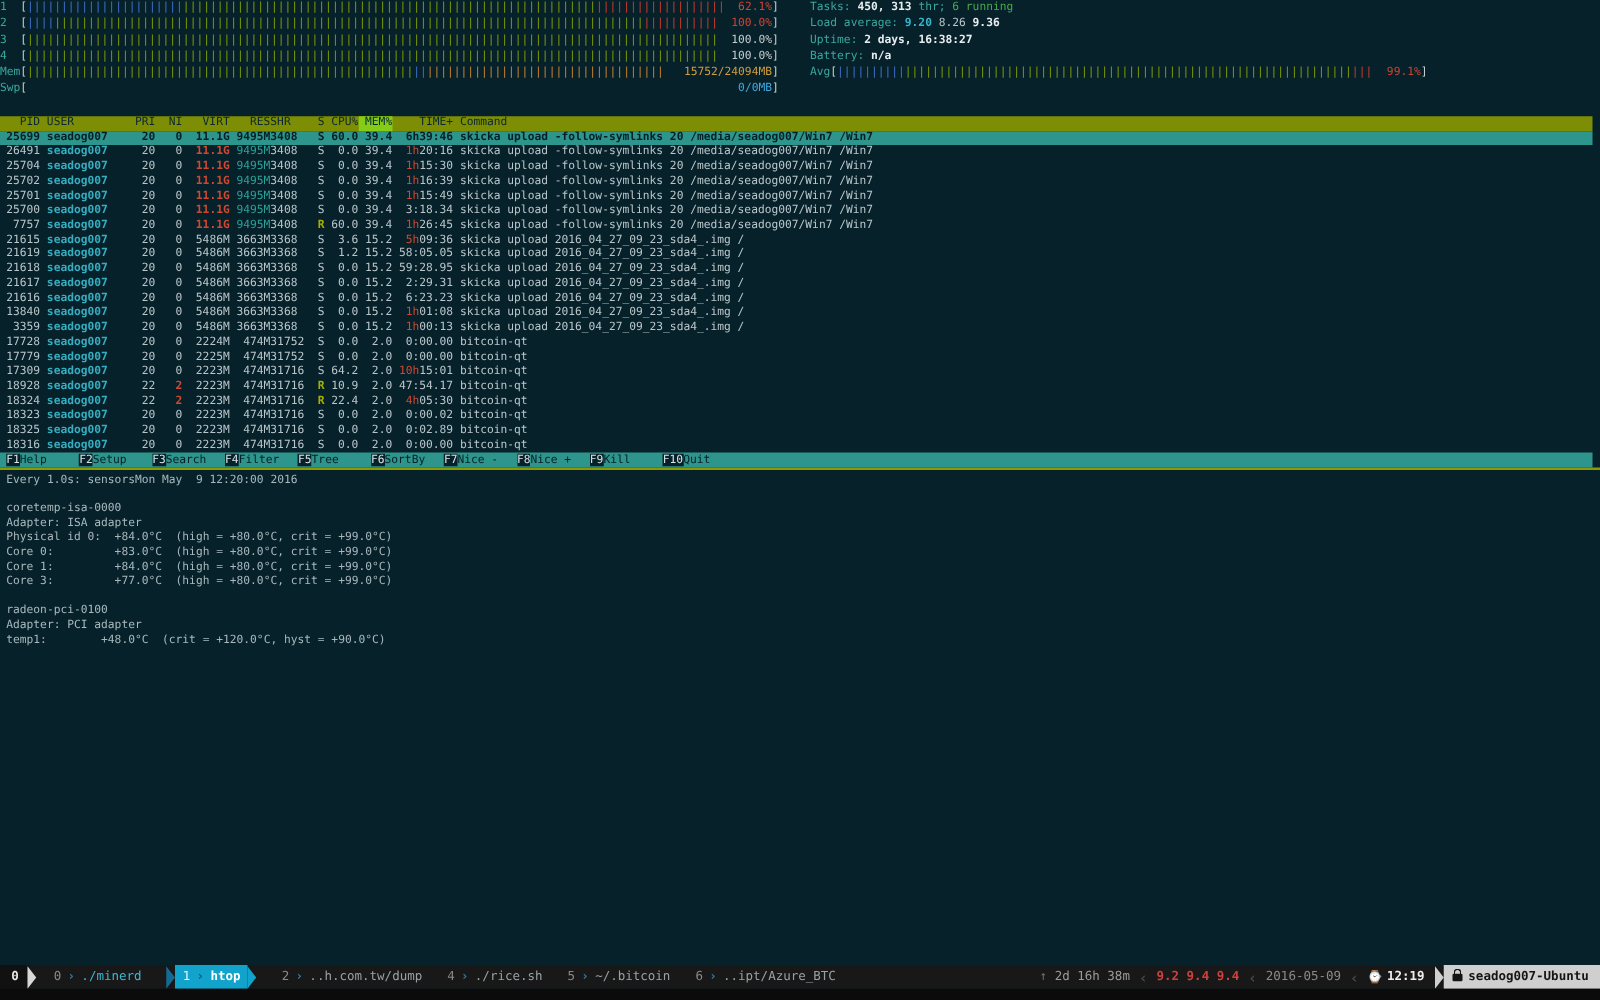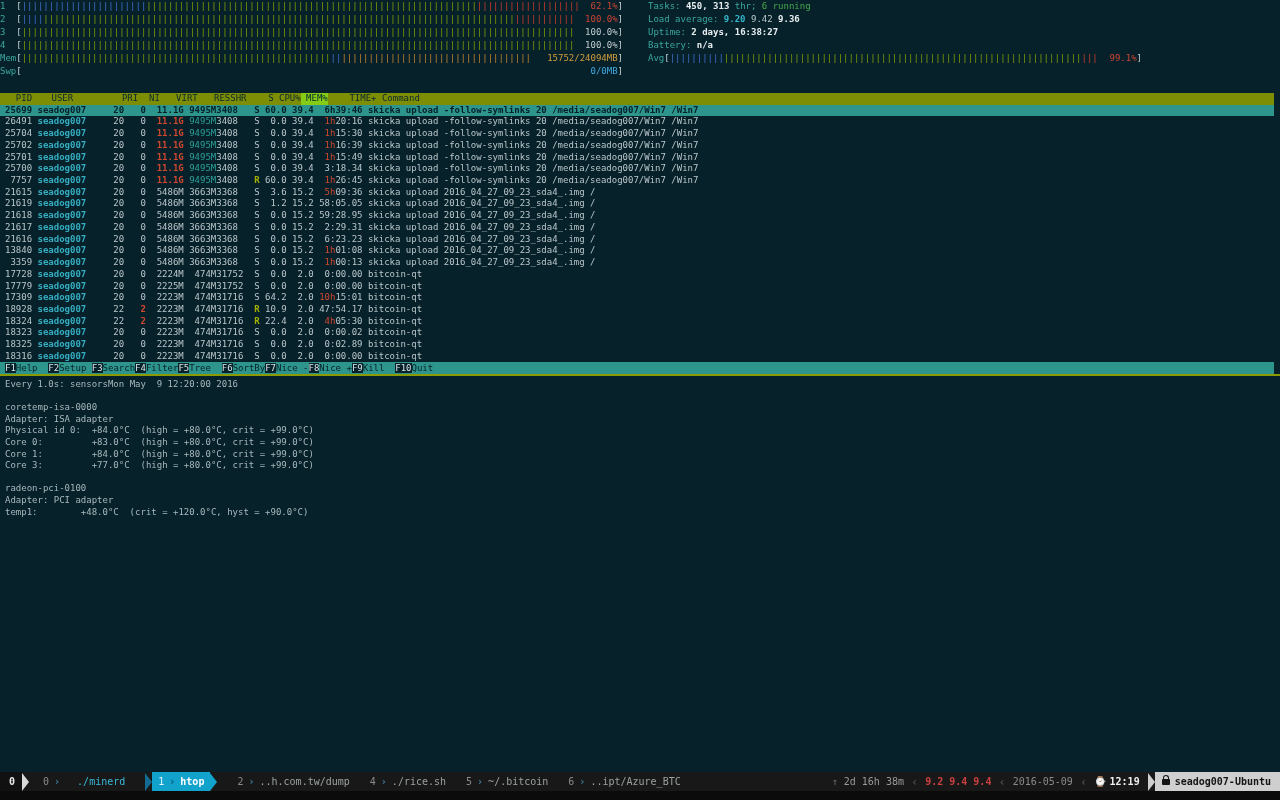--- a/index.html
+++ b/index.html
@@ -28,39 +28,39 @@
   .ptable{position:absolute;top:93px;left:0;right:6px;}
   .thead{display:flex;height:11.72px;line-height:11.72px;background:#7e8e04;color:#0a2830;
          padding-left:5px;white-space:pre;}
   .thead .sort-col{background:#84cc16;}
   .prow{display:flex;height:11.72px;line-height:11.72px;padding-left:5px;white-space:pre;}
   .prow span{white-space:pre;}
   .prow.selected{background:#2e958c;}
   .prow.selected span{color:#052028 !important;font-weight:bold;}
   .c-pid{width:5ch;text-align:right;}
   .c-user{width:12ch;padding-left:1ch;text-align:left;color:#35aec0;font-weight:bold;}
-  .thead .c-user{color:#0a2830;font-weight:normal;margin-left:14px;}
+  .thead .c-user{color:#0a2830;font-weight:normal;}
   .c-pri{width:4ch;text-align:right;}
   .c-ni{width:4ch;text-align:right;}
   .c-virt{width:7ch;text-align:right;}
   .c-res{width:6ch;text-align:right;}
   .c-shr{width:6ch;text-align:left;}
   .c-s{width:2ch;text-align:right;}
   .c-cpu{width:5ch;text-align:right;}
   .c-mem{width:5ch;text-align:right;}
   .c-time{width:9ch;text-align:right;}
   .c-cmd{flex:1;padding-left:1ch;text-align:left;overflow:hidden;}
   .hot{color:#d0482f;font-weight:bold;}
   .res-hot{color:#2aa198;}
   .s-run{color:#a3b000;font-weight:bold;}
   .time-pre{color:#d0482f;}
 
   
   .fnbar{position:absolute;top:362px;left:0;right:6px;height:12px;line-height:12px;
-         background:#2e958c;white-space:pre;padding-left:5px;display:flex;}
+         background:#2e958c;white-space:pre;padding-left:5px;display:flex;gap:15px;}
   .fk{color:#d8e4e4;background:#07212b;white-space:pre;}
   .fl{color:#052028;white-space:pre;}
 
   
   .pane-divider{position:absolute;top:374px;left:0;width:1280px;height:2px;background:#8a9a00;}
 
   
   .watch-pane{position:absolute;top:379px;left:5px;right:7px;color:#a8b8bc;}
   .watch-header{display:flex;height:11.6px;line-height:11.6px;white-space:pre;}
   .wline{height:11.6px;line-height:11.6px;white-space:pre;}
@@ -71,21 +71,21 @@
   .below-strip{position:absolute;left:0;top:791px;width:1280px;height:9px;background:#0b0b0b;}
   .sb-session{background:#111111;color:#e8e8e8;font-weight:bold;height:19px;line-height:19px;
               padding:0 7px 0 9px;}
   .tri{width:0;height:0;border-top:9.5px solid transparent;border-bottom:9.5px solid transparent;}
   .tri-badge{border-left:7px solid #d8d8d8;}
   .sb-windows{display:flex;align-items:center;gap:20px;margin-left:14px;}
   .win{display:flex;align-items:center;gap:5px;height:19px;}
   .wnum{color:#8a8a8a;}
   .wsep{color:#3d7c99;font-weight:bold;}
   .wname{color:#9aa0a0;}
-  .win.activity .wname{color:#3ab8d8;margin-left:12px;}
+  .win.activity .wname{color:#3ab8d8;}
   .awrap{display:flex;align-items:center;height:19px;}
   .tri-aw-pre{border-left:7px solid #136a92;}
   .aw{background:#12a3cc;height:19px;display:flex;align-items:center;gap:5px;padding:0 6px;}
   .aw .awnum{color:#e8f6fb;}
   .aw .awsep{color:#0a5575;font-weight:bold;}
   .aw .awname{color:#ffffff;font-weight:bold;}
   .tri-aw-post{border-left:7px solid #12a3cc;}
   .sb-right{margin-left:auto;display:flex;align-items:center;height:19px;}
   .rt-up{color:#9a9a9a;white-space:pre;}
   .arrow-up{color:#6f6f6f;}
@@ -111,21 +111,21 @@
       <div class="meter"><span class="mlabel">1</span><span class="brk">[</span><span class="mbody"><span class="mpipes"><span class="p-blue">|||||||||||||||||||||||</span><span class="p-green">|||||||||||||||||||||||||||||||||||||||||||||||||||||||||||||</span><span class="p-red">|||||||||||||||||||</span></span><span class="mval val-red">62.1%</span></span><span class="brk">]</span></div>
       <div class="meter"><span class="mlabel">2</span><span class="brk">[</span><span class="mbody"><span class="mpipes"><span class="p-blue">||||</span><span class="p-green">|||||||||||||||||||||||||||||||||||||||||||||||||||||||||||||||||||||||||||||||||||||||</span><span class="p-red">|||||||||||</span></span><span class="mval val-red">100.0%</span></span><span class="brk">]</span></div>
       <div class="meter"><span class="mlabel">3</span><span class="brk">[</span><span class="mbody"><span class="mpipes"><span class="p-green">||||||||||||||||||||||||||||||||||||||||||||||||||||||||||||||||||||||||||||||||||||||||||||||||||||||</span></span><span class="mval val-plain">100.0%</span></span><span class="brk">]</span></div>
       <div class="meter"><span class="mlabel">4</span><span class="brk">[</span><span class="mbody"><span class="mpipes"><span class="p-green">||||||||||||||||||||||||||||||||||||||||||||||||||||||||||||||||||||||||||||||||||||||||||||||||||||||</span></span><span class="mval val-plain">100.0%</span></span><span class="brk">]</span></div>
       <div class="meter"><span class="mlabel">Mem</span><span class="brk">[</span><span class="mbody"><span class="mpipes"><span class="p-green">|||||||||||||||||||||||||||||||||||||||||||||||||||||||||</span><span class="p-blue">||</span><span class="p-orange">|||||||||||||||||||||||||||||||||||</span></span><span class="mval val-orange">15752/24094MB</span></span><span class="brk">]</span></div>
       <div class="meter"><span class="mlabel">Swp</span><span class="brk">[</span><span class="mbody"><span class="mpipes"></span><span class="mval val-blue">0/0MB</span></span><span class="brk">]</span></div>
     </div>
 
   <div class="summary">
     <div class="sumline"><span class="lbl">Tasks: </span><span class="bwhite">450,</span><span> </span><span class="bwhite">313</span><span class="lbl"> thr; </span><span class="grn">6 running</span></div>
-    <div class="sumline"><span class="lbl">Load average: </span><span class="cyanv">9.20</span><span> </span><span>9.42</span><span> </span><span class="bwhite">9.36</span></div>
+    <div class="sumline"><span class="lbl">Load average: </span><span class="cyanv">9.20</span><span> </span><span>8.26</span><span> </span><span class="bwhite">9.36</span></div>
     <div class="sumline"><span class="lbl">Uptime: </span><span class="bwhite">2 days, 16:38:27</span></div>
     <div class="sumline"><span class="lbl">Battery: </span><span class="bwhite">n/a</span></div>
     <div id="avg-slot">
         <div class="meter meter-avg"><span class="mlabel">Avg</span><span class="brk">[</span><span class="mbody"><span class="mpipes"><span class="p-blue">||||||||||</span><span class="p-green">||||||||||||||||||||||||||||||||||||||||||||||||||||||||||||||||||</span><span class="p-red">|||</span></span><span class="mval val-red">99.1%</span></span><span class="brk">]</span></div>
       </div>
   </div>
 
   <div class="ptable">
     <div class="thead" id="thead"><span class="c-pid">PID</span><span class="c-user">USER</span><span class="c-pri">PRI</span><span class="c-ni">NI</span><span class="c-virt">VIRT</span><span class="c-res">RES</span><span class="c-shr">SHR</span><span class="c-s">S</span><span class="c-cpu">CPU%</span><span class="c-mem sort-col">MEM%</span><span class="c-time">TIME+</span><span class="c-cmd">Command</span></div>
     <div id="tbody">

